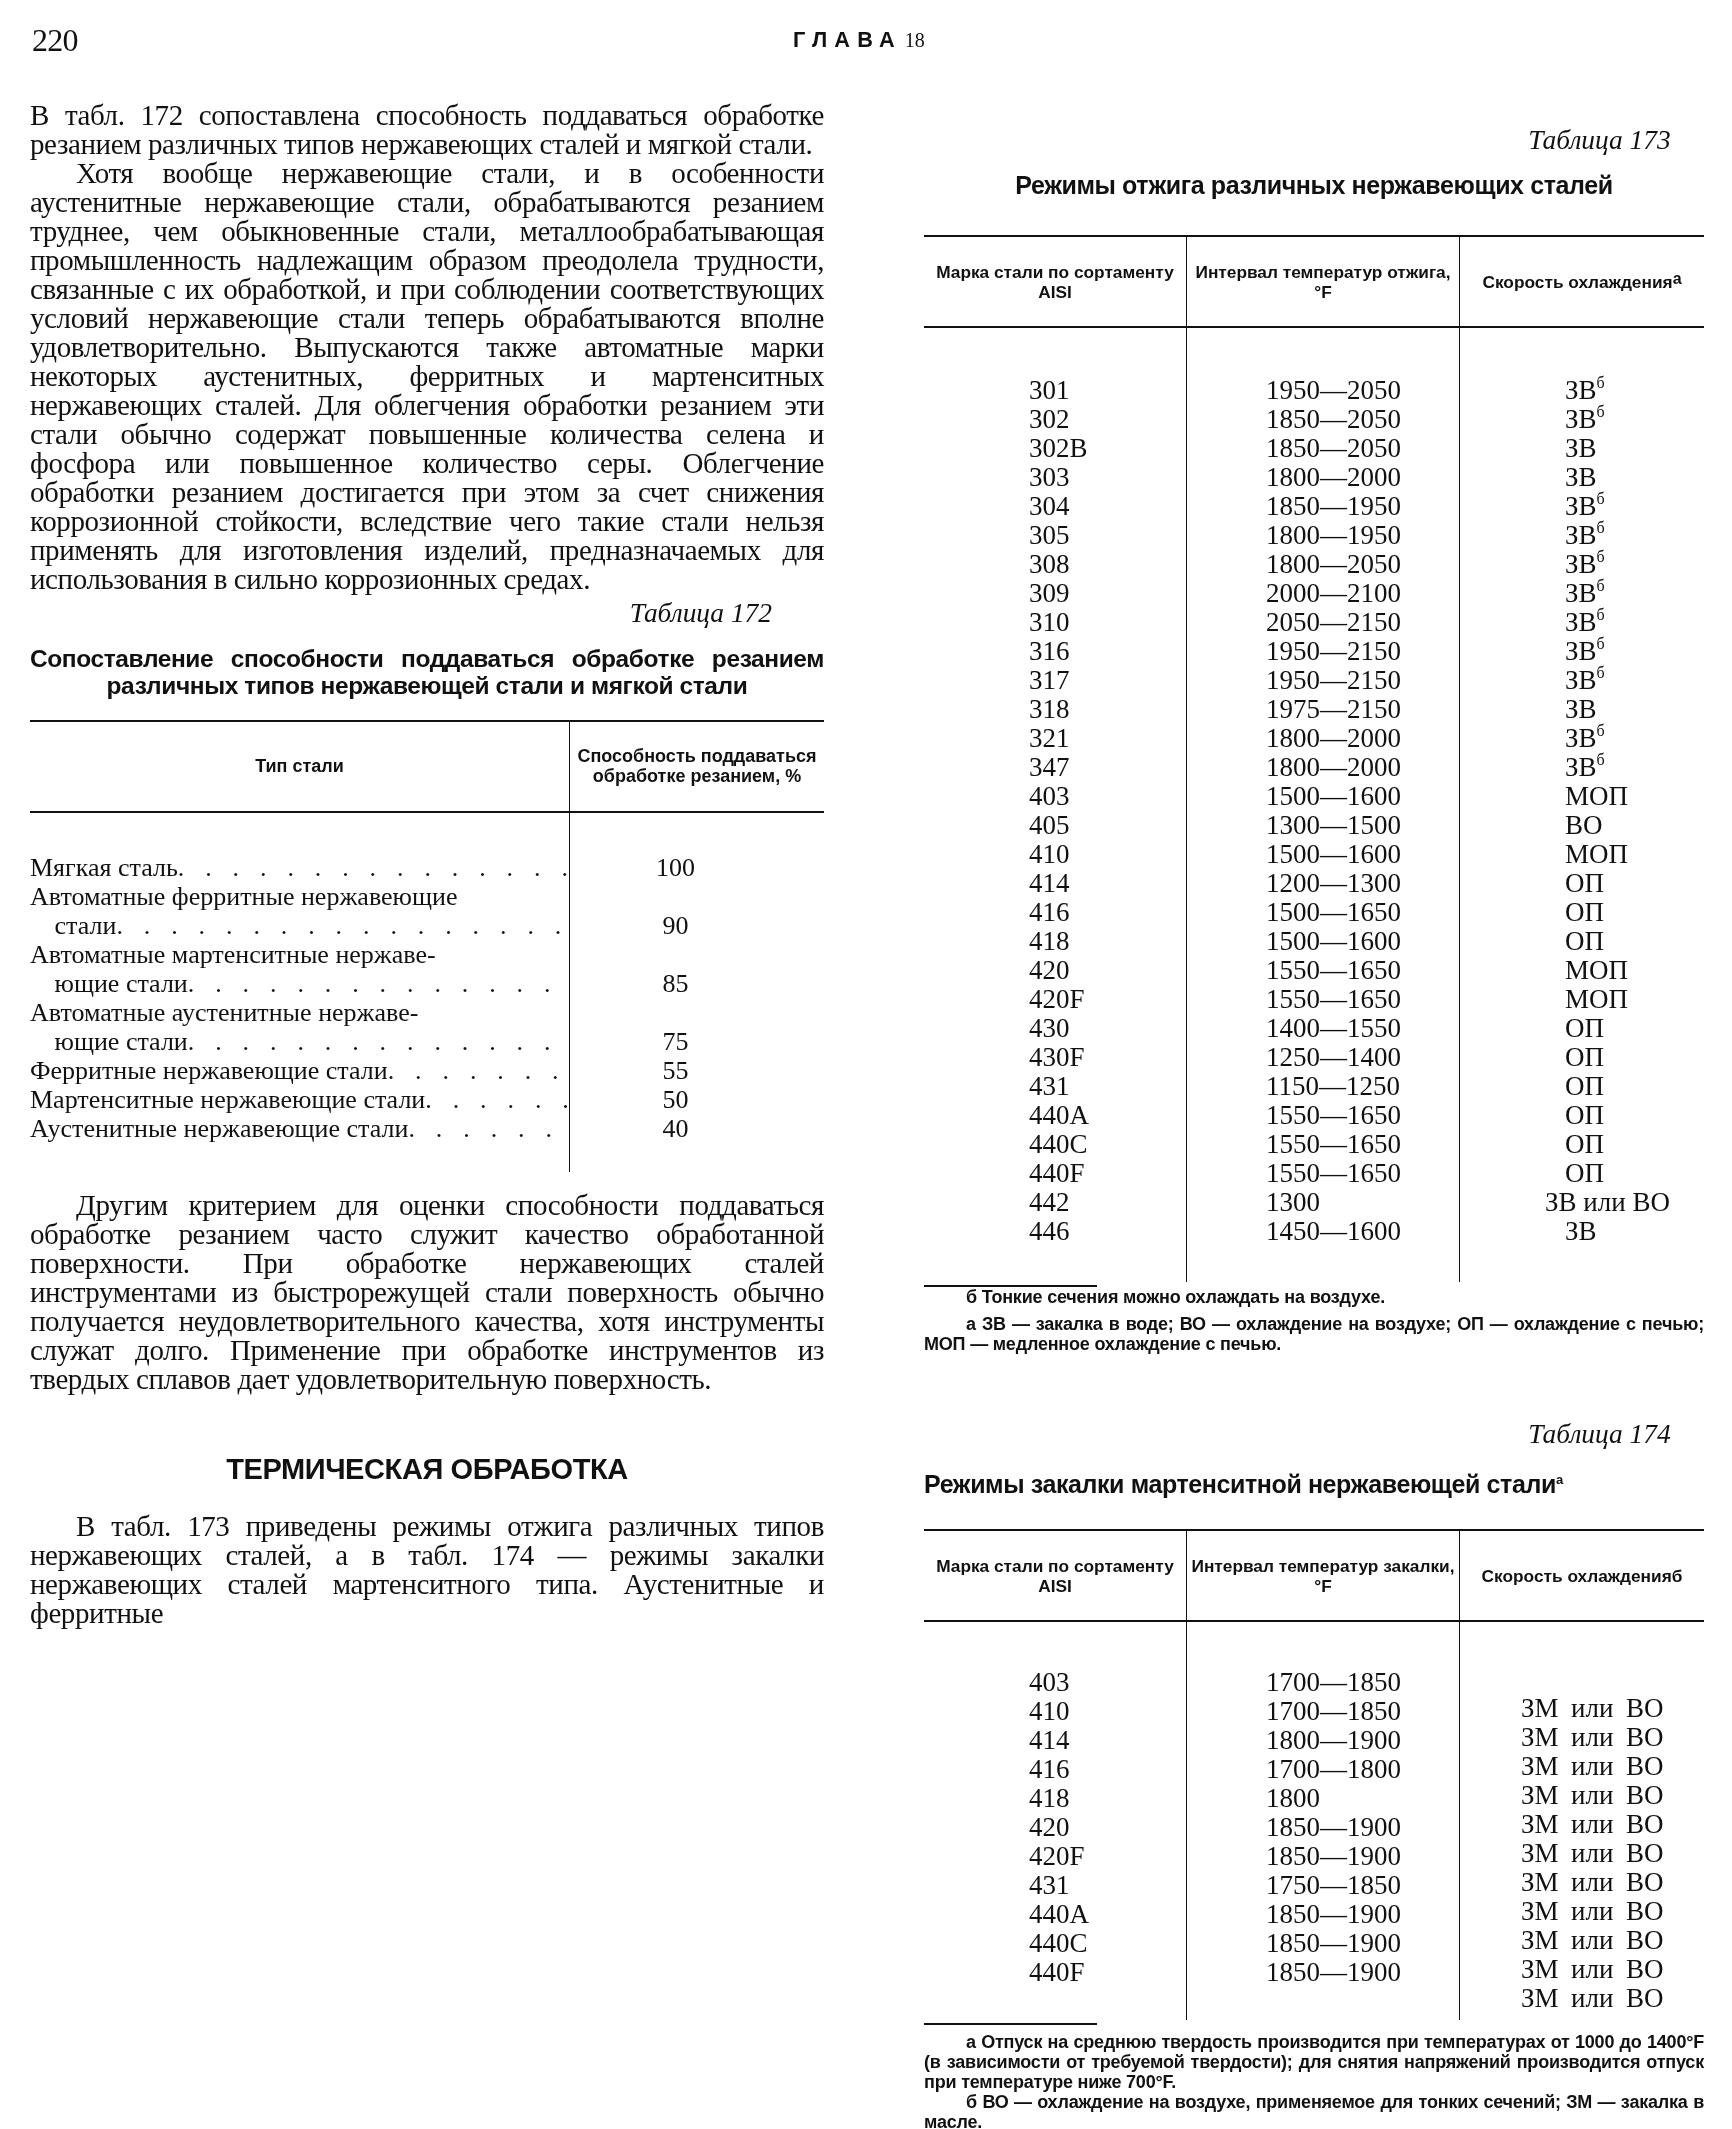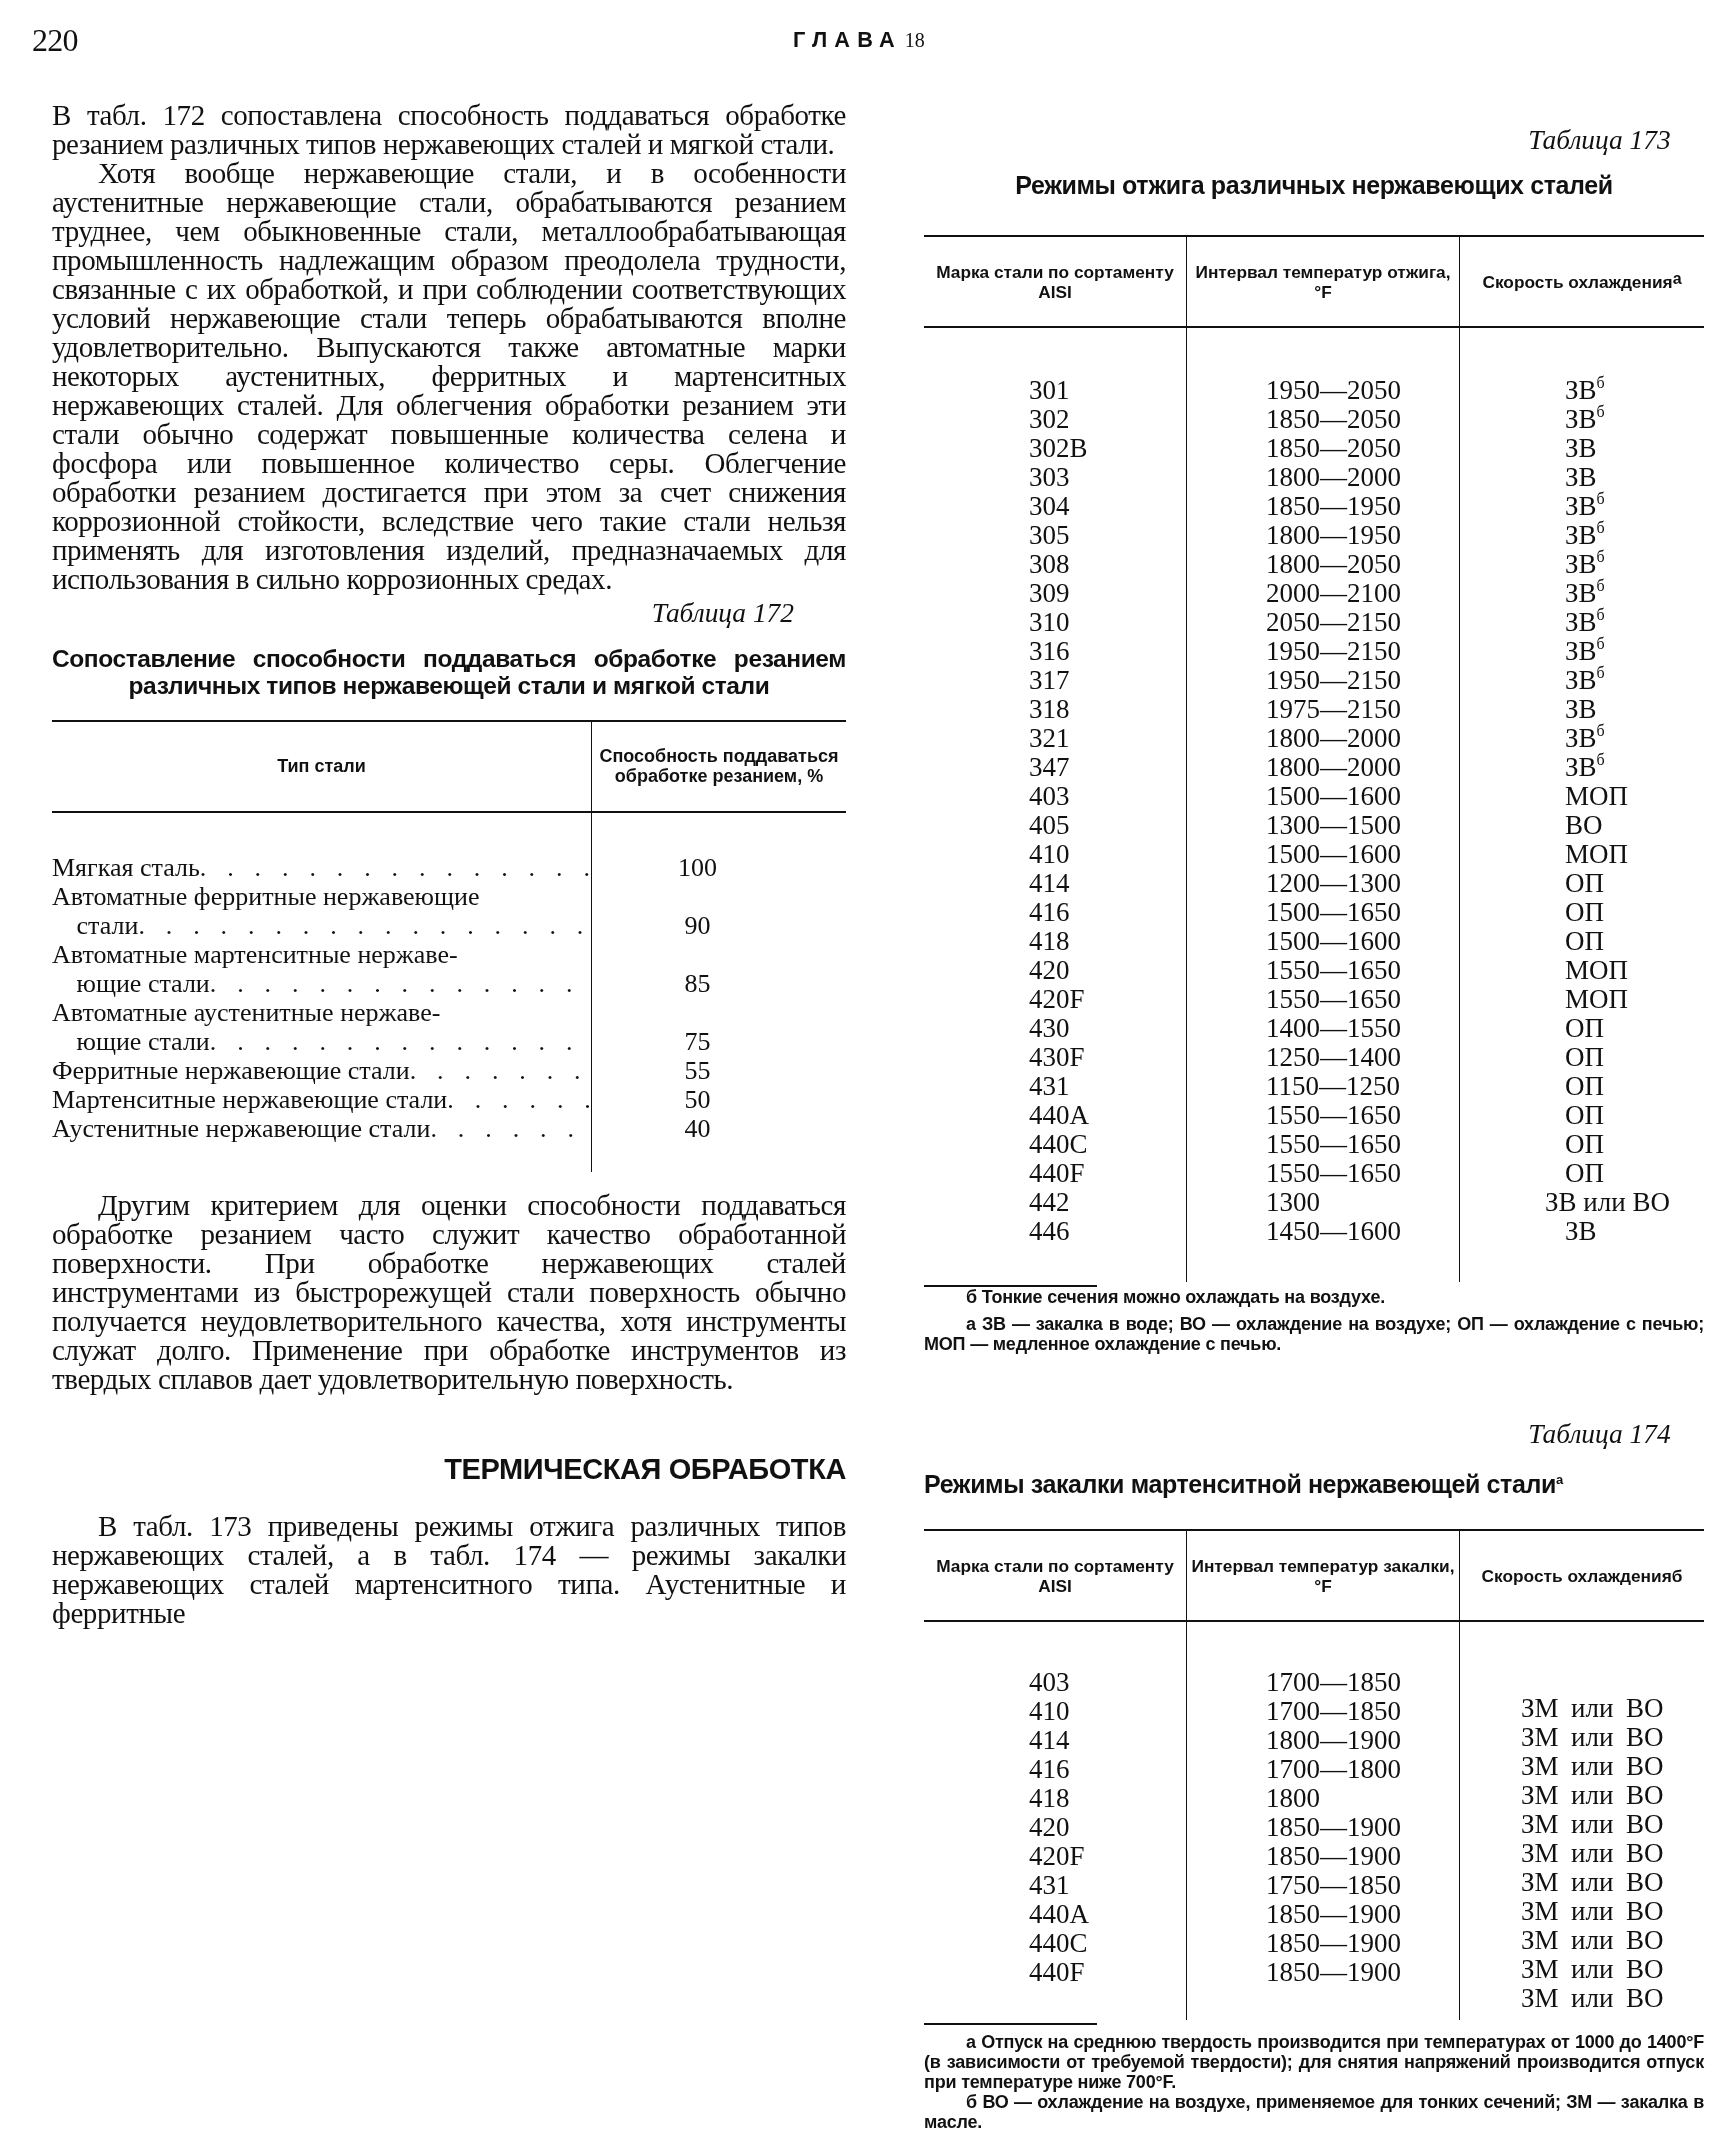--- a/index.html
+++ b/index.html
@@ -4,42 +4,42 @@
 <style>
   html, body { margin:0; padding:0; background:#ffffff; }
   body { width:1732px; height:2129px; position:relative; overflow:hidden;
          font-family:"Liberation Serif","DejaVu Serif",serif; color:#111; }
   .abs { position:absolute; }
   .pagenum { left:32px; top:21.7px; font-size:32px; letter-spacing:-0.7px;font-family:Liberation Serif, serif; }
   .running { left:793px; top:27.4px; font-size:21.7px; font-weight:bold; letter-spacing:7.2px; font-family:"Liberation Sans","DejaVu Sans",sans-serif; }
   .running .num { letter-spacing:0; font-weight:normal; font-family:"Liberation Serif",serif; font-size:20px; margin-left:2.9px;}
 
   
-  .leftcol { left:52px; top:101px; width:794px; }
+  .leftcol { left:30px; top:101px; width:794px; }
   .para { font-size:29px; line-height:29px; text-align:justify; margin:0; letter-spacing:-0.4px; }
   .para.indent { text-indent:46px; }
   .tcap { text-align:right; font-style:italic; font-size:27.4px; line-height:32px; margin:16px; padding-right:36px; }
   .ttitle { text-align:center; font-weight:bold; font-size:24.5px; line-height:27.4px; margin:0; font-family:"Liberation Sans","DejaVu Sans",sans-serif; letter-spacing:-0.4px; }
   .ttitle.just { text-align:justify; text-align-last:center; }
 
   
   .t172 { width:794px; margin-top:20px; border-top:2.9px solid #111; }
   .t172 .head { display:flex; border-bottom:2.9px solid #111; height:89px; }
   .t172 .head .c1 { width:539px; border-right:1.4px solid #111; display:flex; align-items:center; justify-content:center; font-size:18px; font-family:"Liberation Sans",sans-serif; font-weight:bold; }
   .t172 .head .c2 { flex:1; display:flex; align-items:center; justify-content:center; text-align:center; font-size:18px; line-height:20px; font-family:"Liberation Sans",sans-serif; font-weight:bold; padding:0 7.2px; }
   .t172 .body { display:flex; }
   .t172 .body .c1 { width:539px; border-right:1.4px solid #111; padding-top:40px; padding-bottom:29px; }
   .t172 .body .c2 { flex:1; padding-top:40px;font-family:Liberation Serif, serif; }
   .rowtxt { font-size:26px; line-height:29px; display:flex; }
   .rowval { font-size:26px; line-height:29px; text-align:center; padding-right:43px; }
   .lead-line { display:flex; }
   .lead-line .t { white-space:nowrap; }
   .lead-line .d { flex:1; overflow:hidden; white-space:nowrap; text-align:right; letter-spacing:7.2px; }
 
-  .heading { text-align:right; font-weight:bold; font-size:29px; font-family:"Liberation Sans","DejaVu Sans",sans-serif; margin:0; letter-spacing:-0.4px; }
+  .heading { text-align:center; font-weight:bold; font-size:29px; font-family:"Liberation Sans","DejaVu Sans",sans-serif; margin:0; letter-spacing:-0.4px; }
 
   
   .rightcol { left:924px; top:108px; width:780px; }
   .rtable { width:780px; border-top:2.9px solid #111; }
   .rtable .head { display:flex; border-bottom:2.9px solid #111; height:89px; }
   .rtable .col1 { width:263px; }
   .rtable .col2 { width:273px; }
   .rtable .col3 { flex:1; }
   .rtable .head > div { display:flex; align-items:center; justify-content:center; text-align:center; font-size:17.3px; line-height:20px; font-family:"Liberation Sans",sans-serif; font-weight:bold; padding:0 4.3px; box-sizing:border-box; }
   .rtable .head .col1, .rtable .head .col2 { border-right:1.4px solid #111; }

